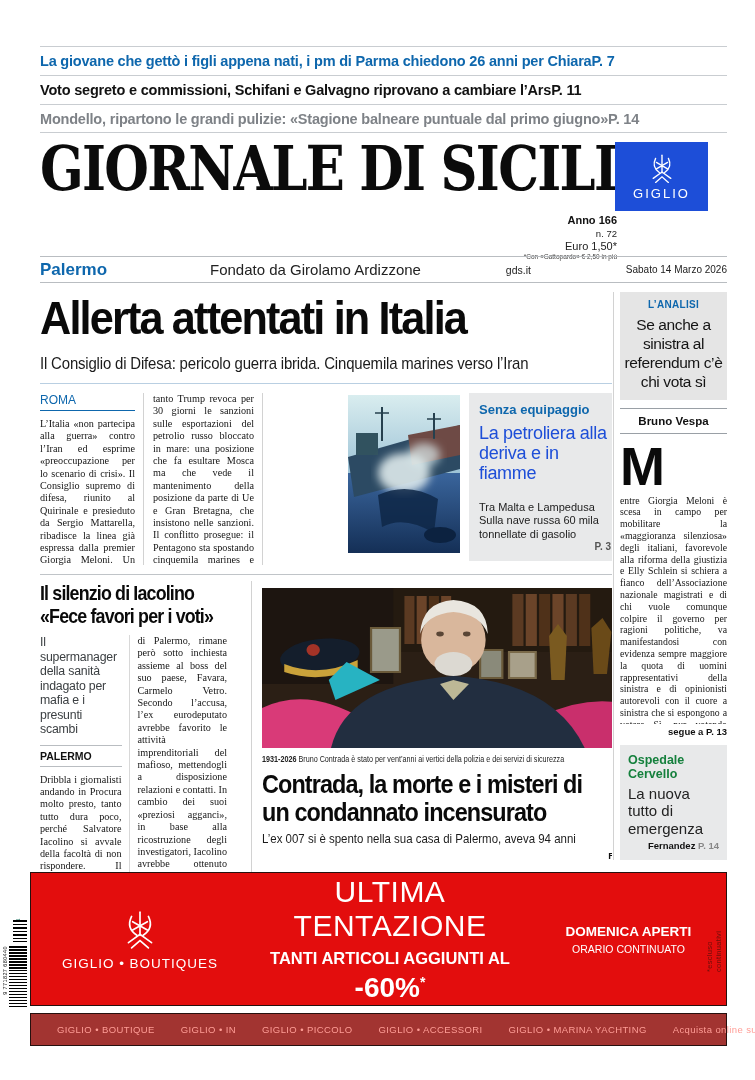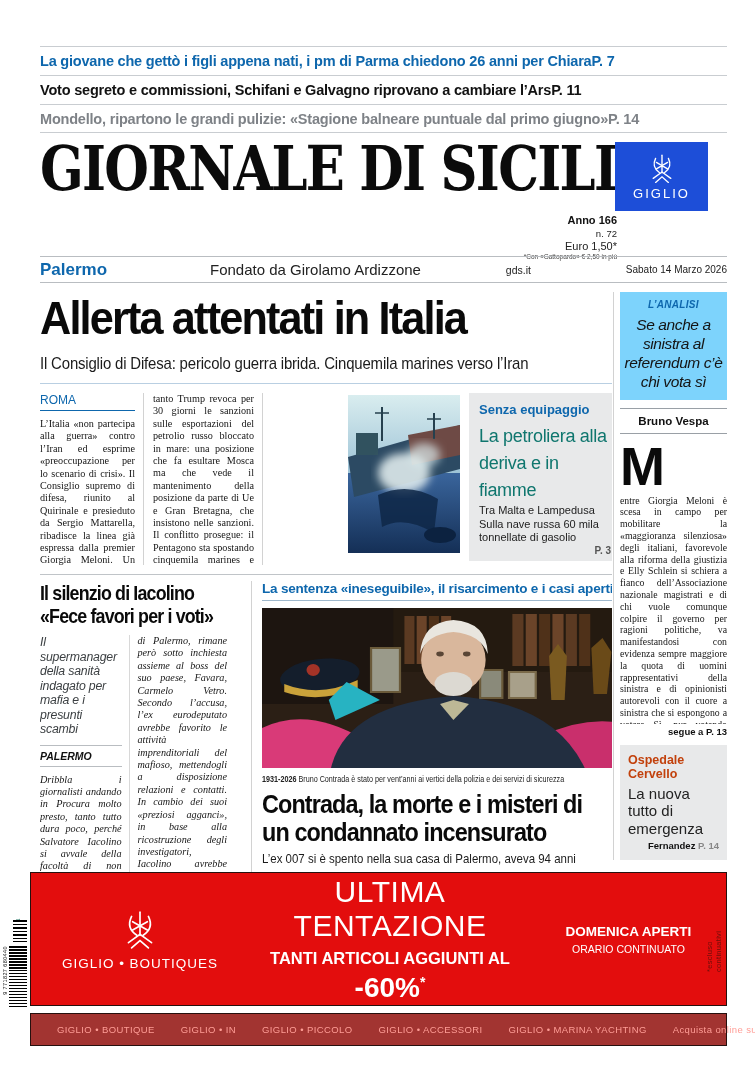--- a/index.html
+++ b/index.html
@@ -54,33 +54,33 @@
   .kicker { color:#0e67ad; font-weight:400; font-size:12px; border-bottom:1px solid #0e67ad;
             padding-bottom:3px; margin-bottom:7px; }
   .serif { font-family:"Liberation Serif",serif; font-size:10.2px; line-height:12.4px;
            text-align:justify; color:#151515; }
 
   .lead-photo-cell { position:relative; }
   .tanker-photo { position:absolute; right:0; top:2px; width:112px; height:158px; }
 
   .graybox { background:#e8e9ea; padding:9px 10px; display:flex; flex-direction:column; height:168px; }
   .gb-kicker { color:#0e67ad; font-weight:700; font-size:13px; }
-  .gb-title { font-size:18px; line-height:27px; color:#0f766e; margin-top:6px; letter-spacing:-0.3px; }
+  .gb-title { font-size:18px; line-height:20px; color:#1d4ed8; margin-top:6px; letter-spacing:-0.3px; }
   .gb-text { font-size:11px; line-height:13.5px; color:#222; margin-top:auto; }
   .gb-page { font-weight:700; font-size:10px; color:#555; text-align:right; }
 
   .hdiv { border-bottom:1px solid #c0c4c8; margin-top:9px; }
 
   .second-row { display:grid; grid-template-columns:212px 1fr; column-gap:10px; margin-top:6px;
                 height:302px; overflow:hidden; }
   .sr-left { border-right:1px solid #d2d2d2; padding-right:24px; display:flex; flex-direction:column; }
 
   .iac-h { display:inline-block; width:240px; transform:scaleX(0.85); transform-origin:0 0;
            font-size:21px; line-height:23px; font-weight:700; letter-spacing:-1px; color:#0a0a0a; }
-  .iac-cols { display:grid; grid-template-columns:1fr 1fr; column-gap:8px; margin-top:8px;font-style:italic; }
+  .iac-cols { display:grid; grid-template-columns:1fr 1fr; column-gap:8px; margin-top:8px; }
   .iac-c1 { border-right:1px solid #d8d8d8; padding-right:7px; }
   .standfirst { font-size:12.3px; line-height:14.5px; color:#3c4043; letter-spacing:-0.2px; }
   .mini-kicker { font-weight:700; font-size:10.5px; color:#111; border-top:1px solid #b9bdc1;
                  border-bottom:1px solid #b9bdc1; padding:4px 0; margin:8px 0 7px 0; }
   .byline-line { text-align:right; font-size:9.5px; margin-top:3px; }
   .byline-line b { font-weight:700; color:#111; }
   .byline-line .pg { color:#888; font-weight:700; }
 
   .contrada-kicker { color:#0e67ad; font-weight:700; font-size:13.5px; letter-spacing:-0.2px;
                      border-bottom:1px solid #9fb8cc; padding-bottom:4px; }
@@ -89,31 +89,31 @@
                   font-size:9px; color:#222; margin-top:4px; }
   .contrada-cap b { font-weight:700; }
   .contrada-h { display:inline-block; width:385px; transform:scaleX(0.9); transform-origin:0 0;
                 font-size:26px; line-height:28px; font-weight:700; letter-spacing:-1px; color:#0a0a0a; margin-top:4px; }
   .contrada-sub { display:inline-block; white-space:nowrap; transform:scaleX(0.85); transform-origin:0 0;
                   font-size:13.5px; color:#1c1c1c; margin-top:5px; }
 
   
   .rail { position:absolute; left:613px; top:292px; width:114px; height:568px;
           border-left:1px solid #d2d2d2; padding-left:6px; display:flex; flex-direction:column; }
-  .an-panel { background:#7dd3fc; padding:7px 4px 9px 4px; text-align:center;font-style:italic; }
+  .an-panel { background:#e5e5e5; padding:7px 4px 9px 4px; text-align:center; }
   .an-kicker { color:#0e67ad; font-weight:700; font-size:10px; letter-spacing:0.3px; }
   .an-title { font-size:15.5px; line-height:19px; letter-spacing:-0.4px; color:#141414; margin-top:5px; }
   .an-byline { text-align:center; font-weight:700; font-size:11.5px; border-top:1px solid #9aa0a6;
                border-bottom:1px solid #9aa0a6; padding:6px 0; margin:8px 0; }
   .dropcap { font-size:54px; font-weight:700; line-height:0.9; color:#0a0a0a; margin-bottom:4px; }
   .an-body { flex:1; overflow:hidden; }
   .an-body .serif { font-size:9.8px; line-height:11.8px; }
   .an-more { text-align:right; font-weight:700; font-size:9.5px; margin-top:2px; }
   .cervello { background:#e8e9ea; padding:8px 8px 9px 8px; margin-top:8px; }
-  .cv-kicker { color:#c2410c; font-weight:700; font-size:12.5px; }
+  .cv-kicker { color:#15803d; font-weight:700; font-size:12.5px; }
   .cv-title { font-size:15px; line-height:17.5px; color:#222; margin-top:4px; }
 
   
   .ad { position:absolute; left:30px; top:872px; width:697px; height:134px; background:#e30d0d;
         border:1px solid #26100e; display:flex; align-items:center; color:#fff; }
   .ad-brand { width:218px; display:flex; flex-direction:column; align-items:center; }
   .ad-brand .crest { width:44px; height:42px; }
   .ad-brand-label { font-size:13.5px; letter-spacing:1px; margin-top:6px; }
   .ad-center { flex:1; text-align:center; }
   .ad-title { font-size:30px; letter-spacing:0.5px; }
@@ -262,21 +262,20 @@
             <div>
               <div class="serif">di Palermo, rimane però sotto inchiesta assieme al boss del suo paese, Favara, Carmelo Vetro. Secondo l’accusa, l’ex eurodeputato avrebbe favorito le attività imprenditoriali del mafioso, mettendogli a disposizione relazioni e contatti. In cambio dei suoi «preziosi agganci», in base alla ricostruzione degli investigatori, Iacolino avrebbe ottenuto finanziamenti per campagne elettorali e assunzioni di persone a lui vicine.</div>
 
             </div>
           </div>
         </div>
 
       </div>
 
       <div>
-        <div class="contrada-kicker">La sentenza «ineseguibile», il risarcimento e i casi aperti</div>
         <svg class="contrada-photo" viewBox="0 0 346 160" preserveAspectRatio="none">
           <rect width="346" height="160" fill="#2b1f15"></rect>
           <rect x="118" y="0" width="228" height="64" fill="#241a10"></rect>
           <g>
             <rect x="128" y="8" width="9" height="48" fill="#5b3a22"></rect>
               <rect x="139" y="8" width="9" height="48" fill="#6b4429"></rect>
             <rect x="150" y="8" width="9" height="48" fill="#4f3119"></rect>
               <rect x="161" y="8" width="9" height="48" fill="#6b4429"></rect>
             <rect x="225" y="6" width="10" height="52" fill="#5b3a22"></rect>
               <rect x="237" y="6" width="10" height="52" fill="#6b4429"></rect>

